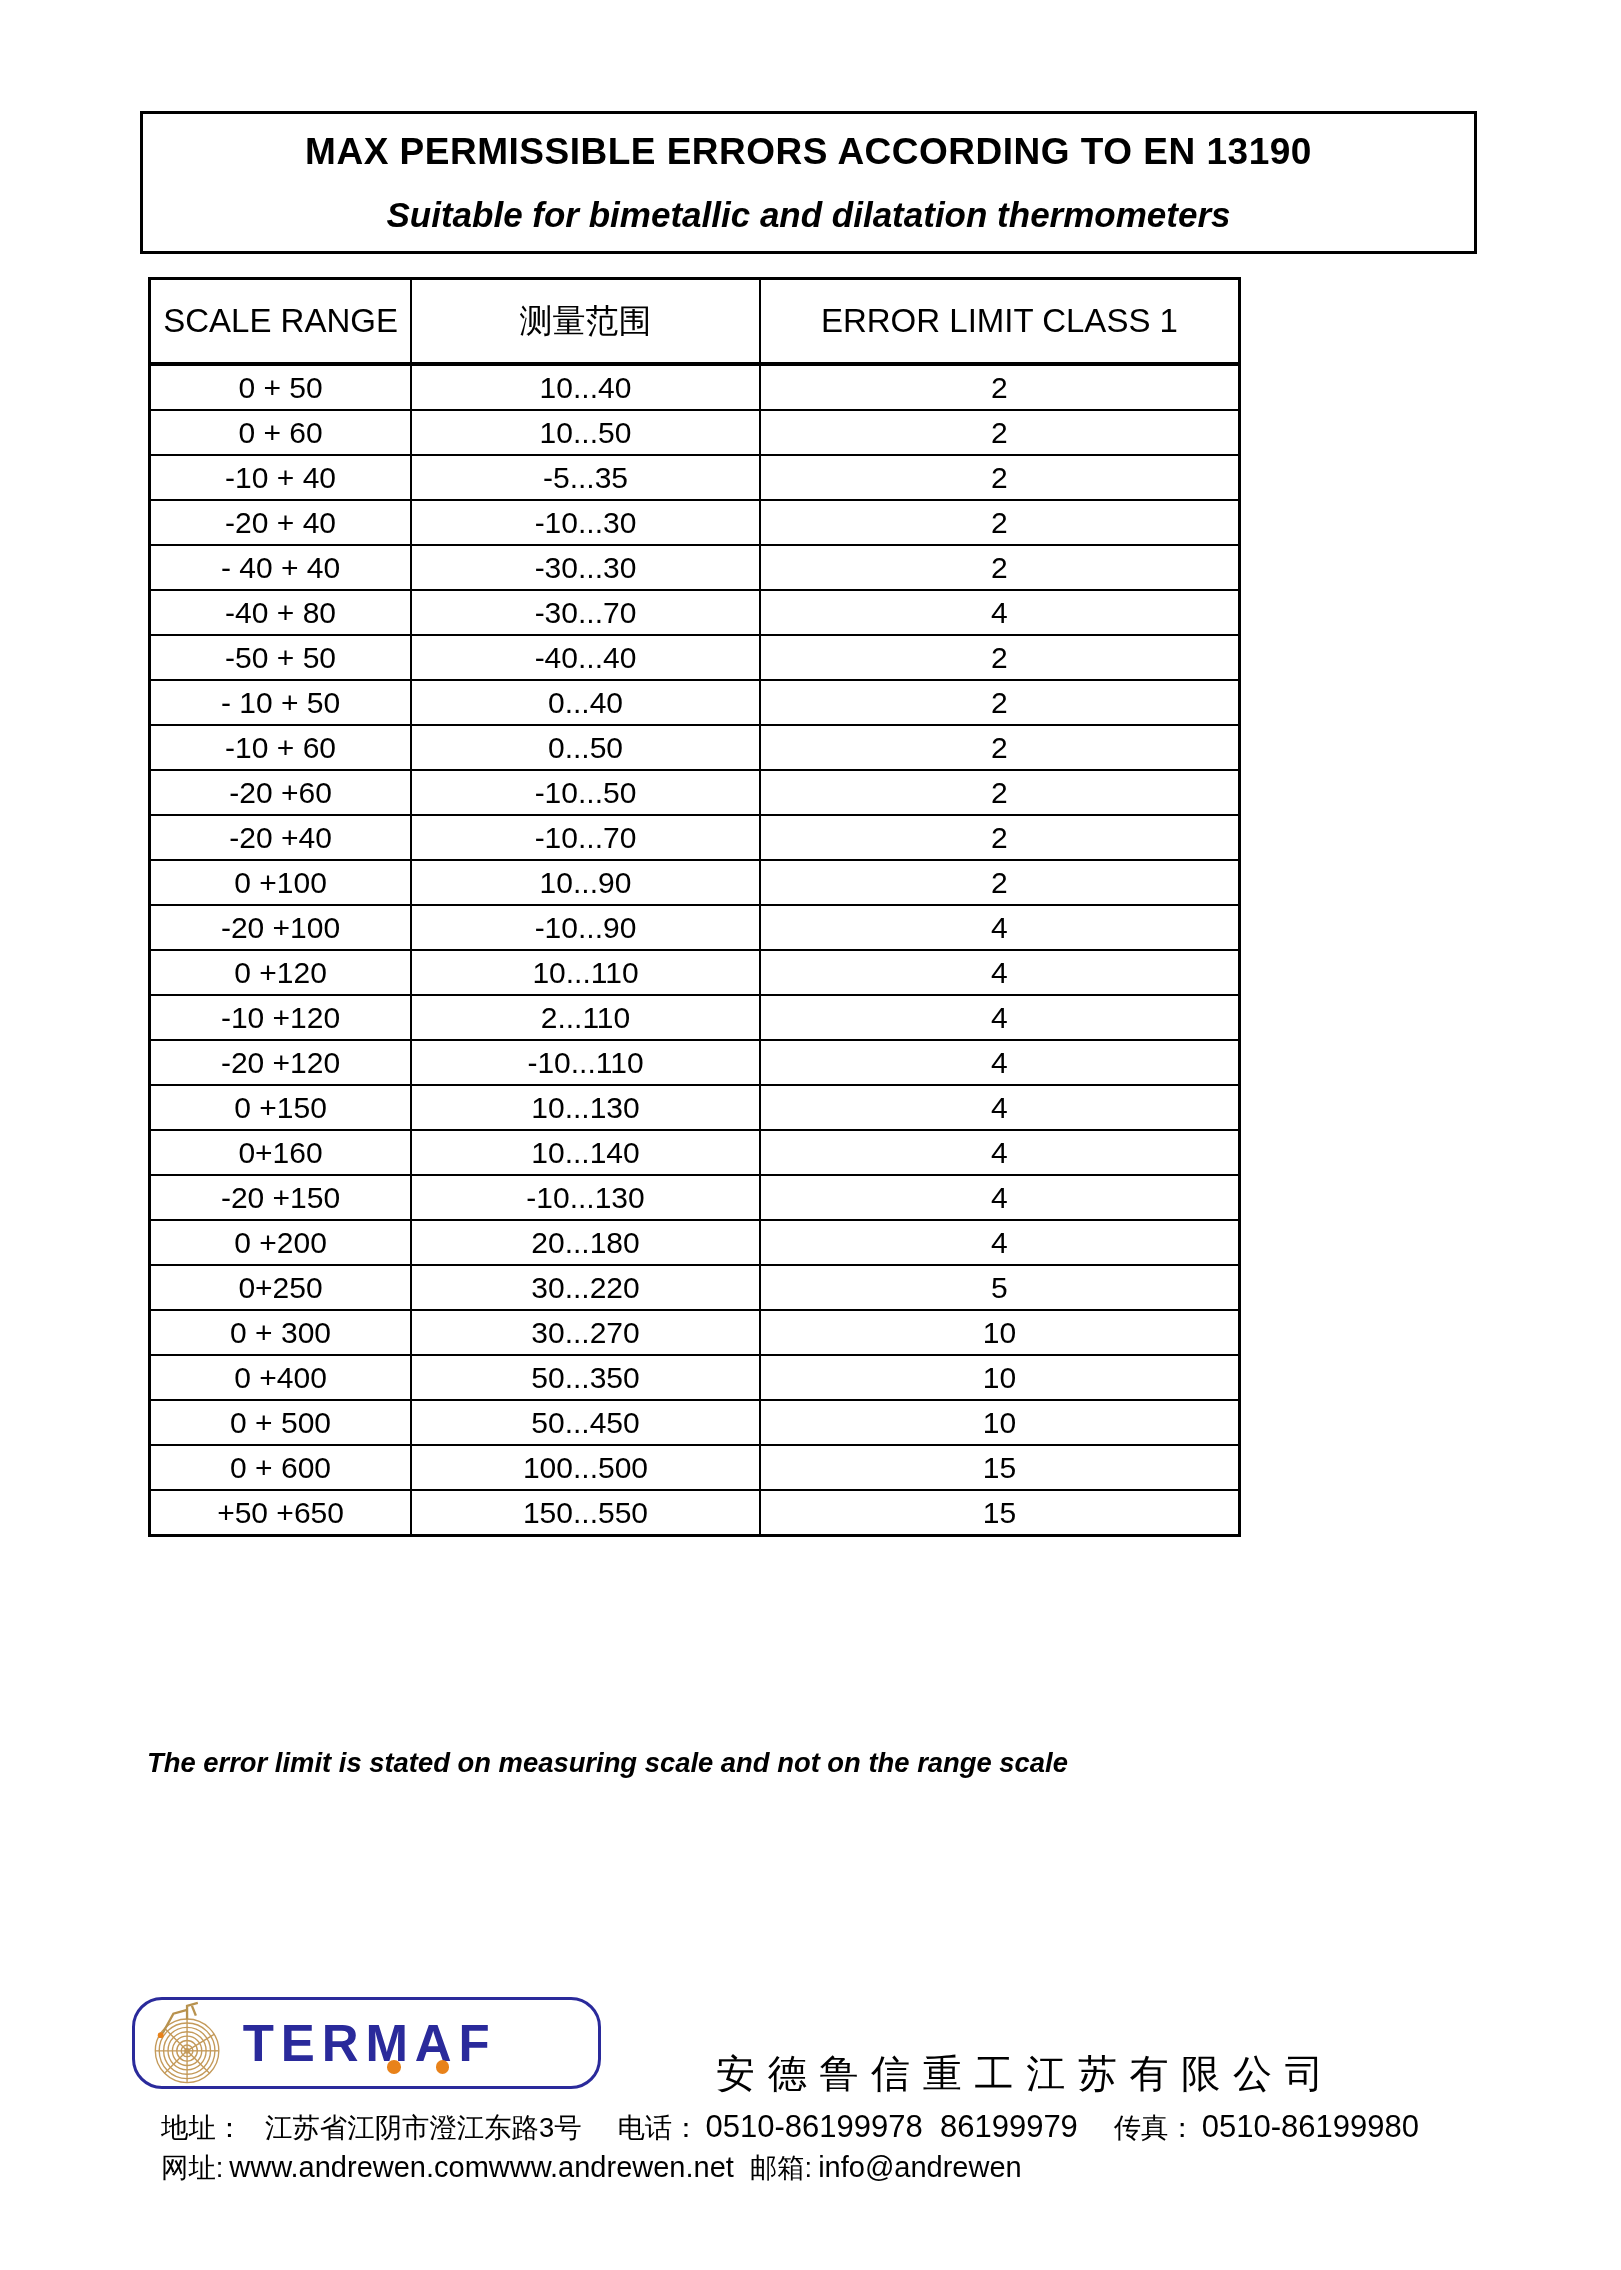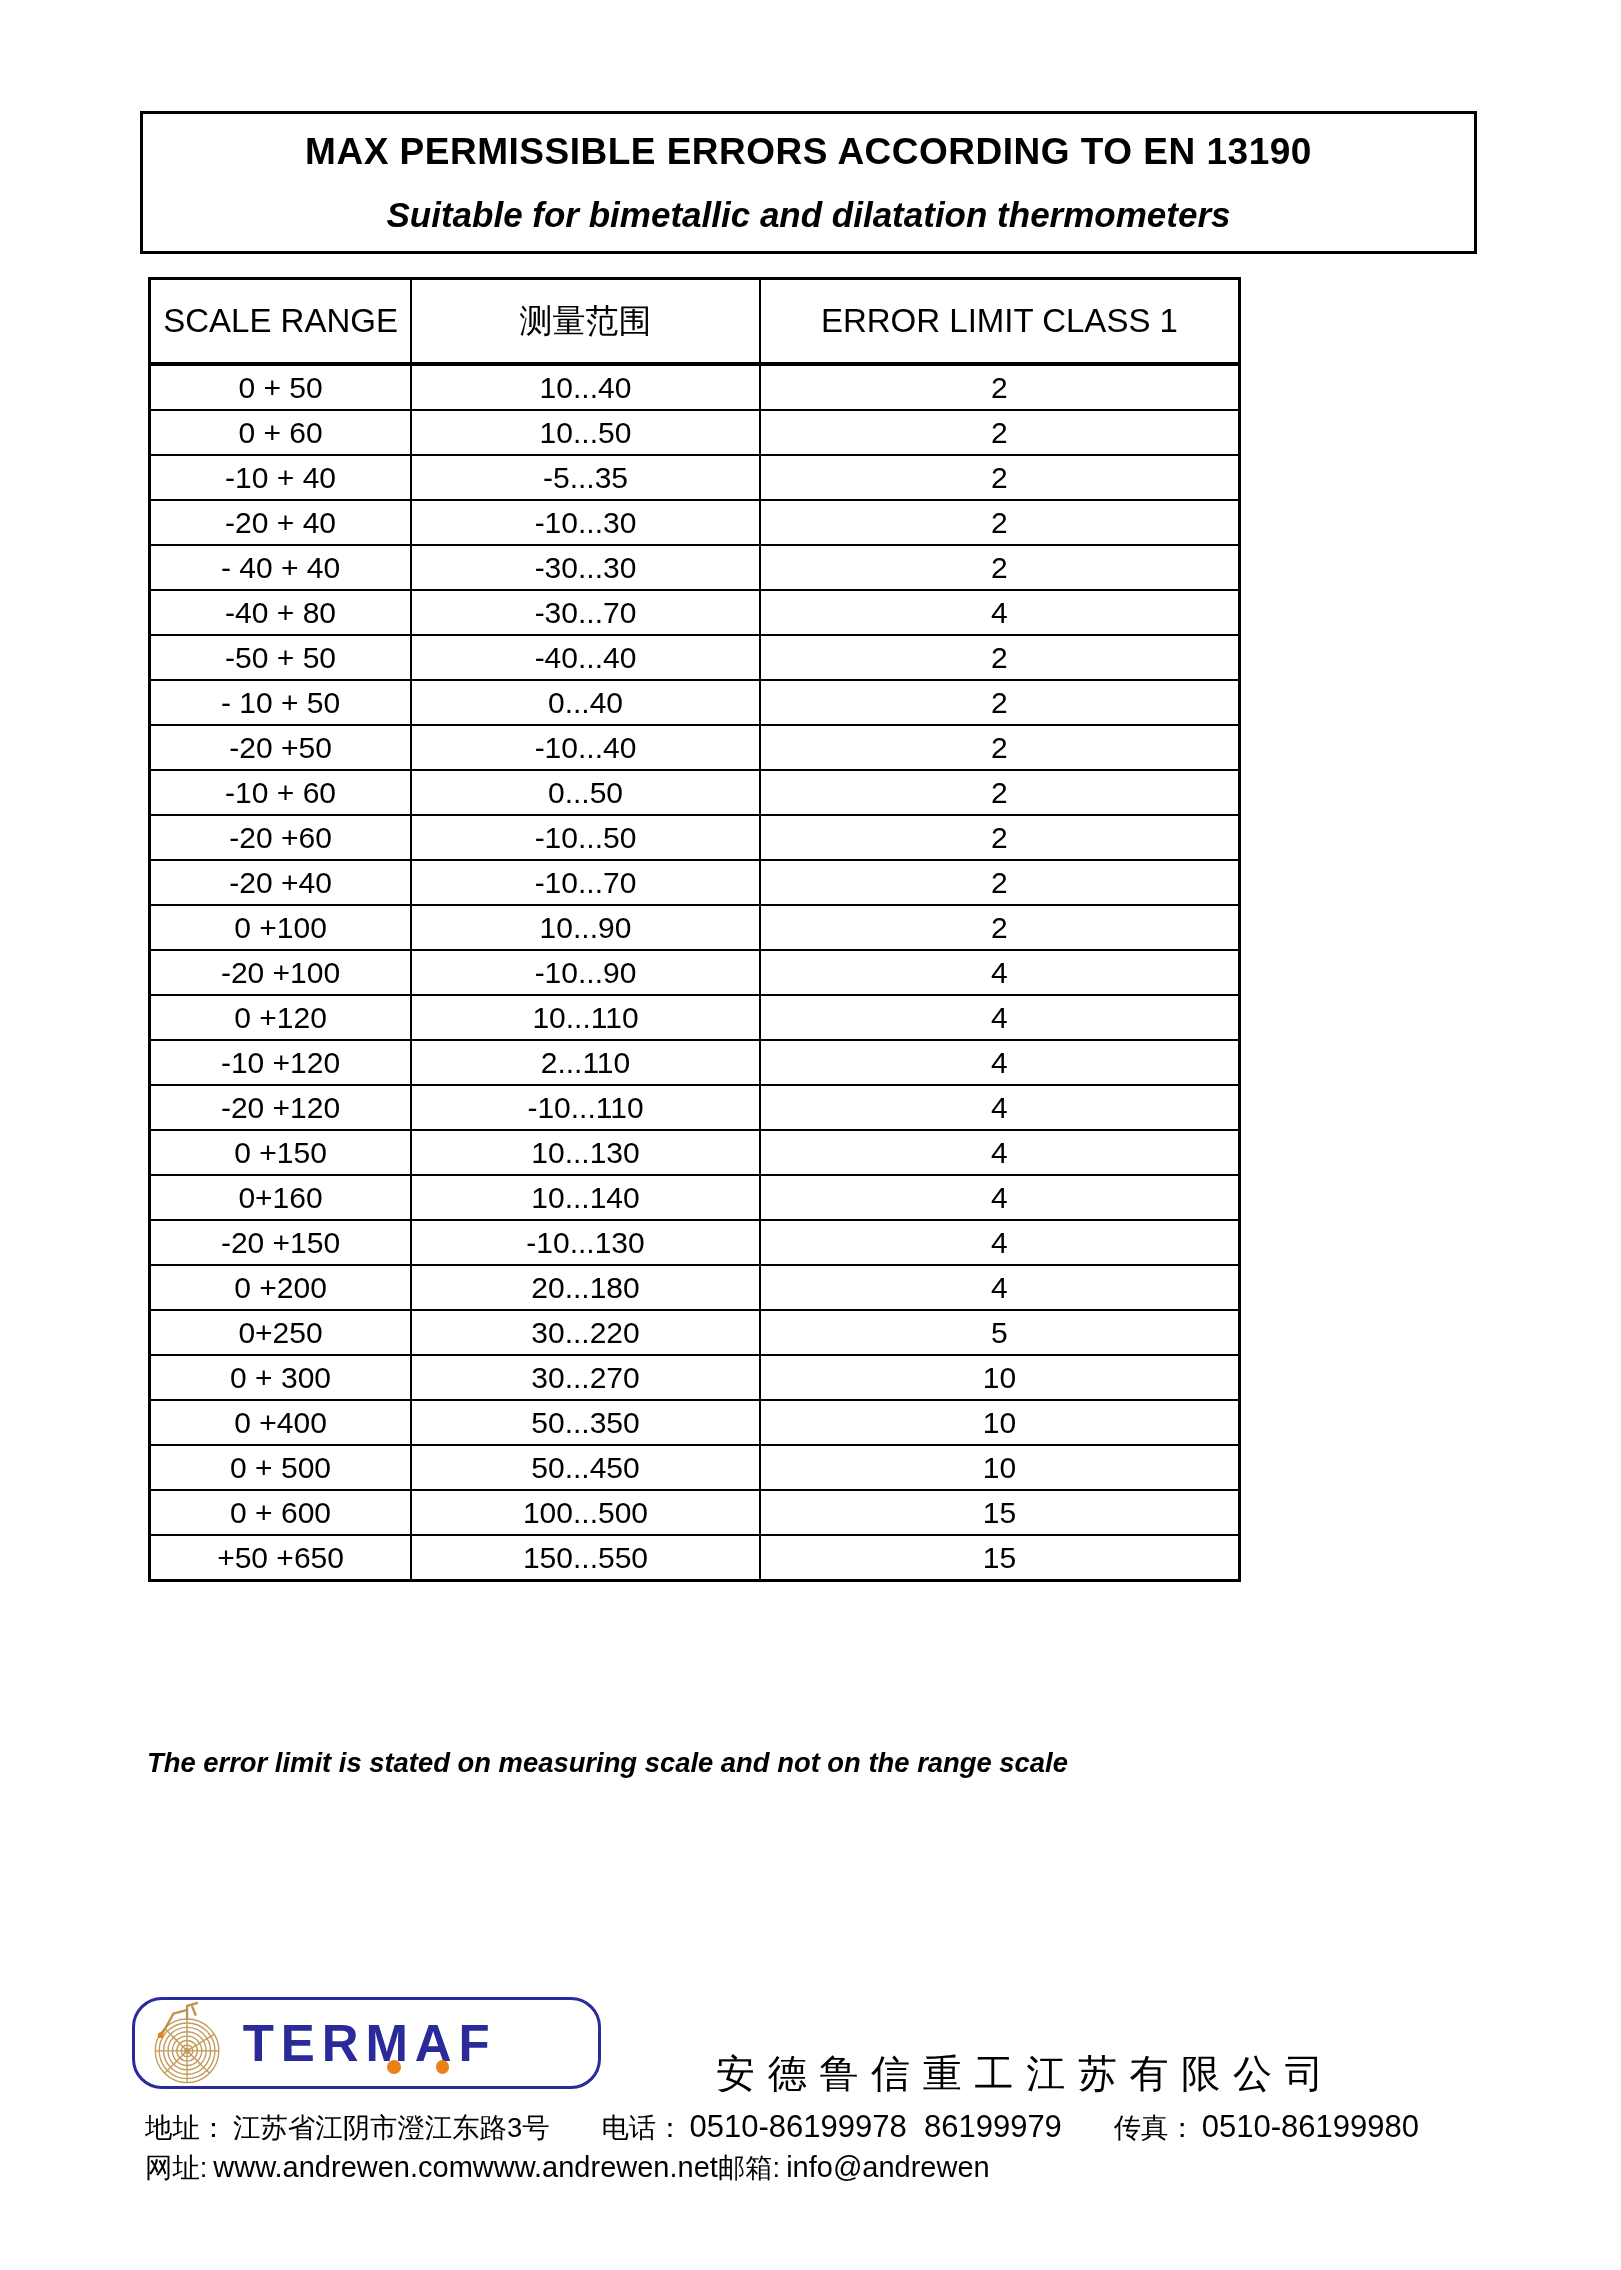--- a/index.html
+++ b/index.html
@@ -71,21 +71,21 @@
     position:absolute; left:145px; top:2109px; width:1274px;
     display:flex; justify-content:space-between; align-items:baseline;
     font-size:27.4px; white-space:nowrap;
   }
   .contact-line2 {
     position:absolute; left:145px; top:2150px; width:1318px;
     display:flex; justify-content:flex-start; align-items:baseline;
     font-size:29px; white-space:nowrap;
   }
   .num { font-size:31px; white-space:pre; }
-  .lbl { font-size:27.4px; }
+  .lbl { font-size:27.4px;margin-left:16px; }
   .url { font-size:29px; }
   .grp { display:flex; align-items:baseline; gap:5.9px; }
 </style>
 </head>
 <body>
 
 <div class="page">
 
   <div class="title-box">
     <div class="title-line1">MAX PERMISSIBLE ERRORS ACCORDING TO EN 13190</div>
@@ -137,25 +137,20 @@
       <td>4</td>
     </tr>
         <tr>
       <td>-50 + 50</td>
       <td>-40...40</td>
       <td>2</td>
     </tr>
         <tr>
       <td>- 10 + 50</td>
       <td>0...40</td>
-      <td>2</td>
-    </tr>
-        <tr>
-      <td>-20 +50</td>
-      <td>-10...40</td>
       <td>2</td>
     </tr>
         <tr>
       <td>-10 + 60</td>
       <td>0...50</td>
       <td>2</td>
     </tr>
         <tr>
       <td>-20 +60</td>
       <td>-10...50</td>

